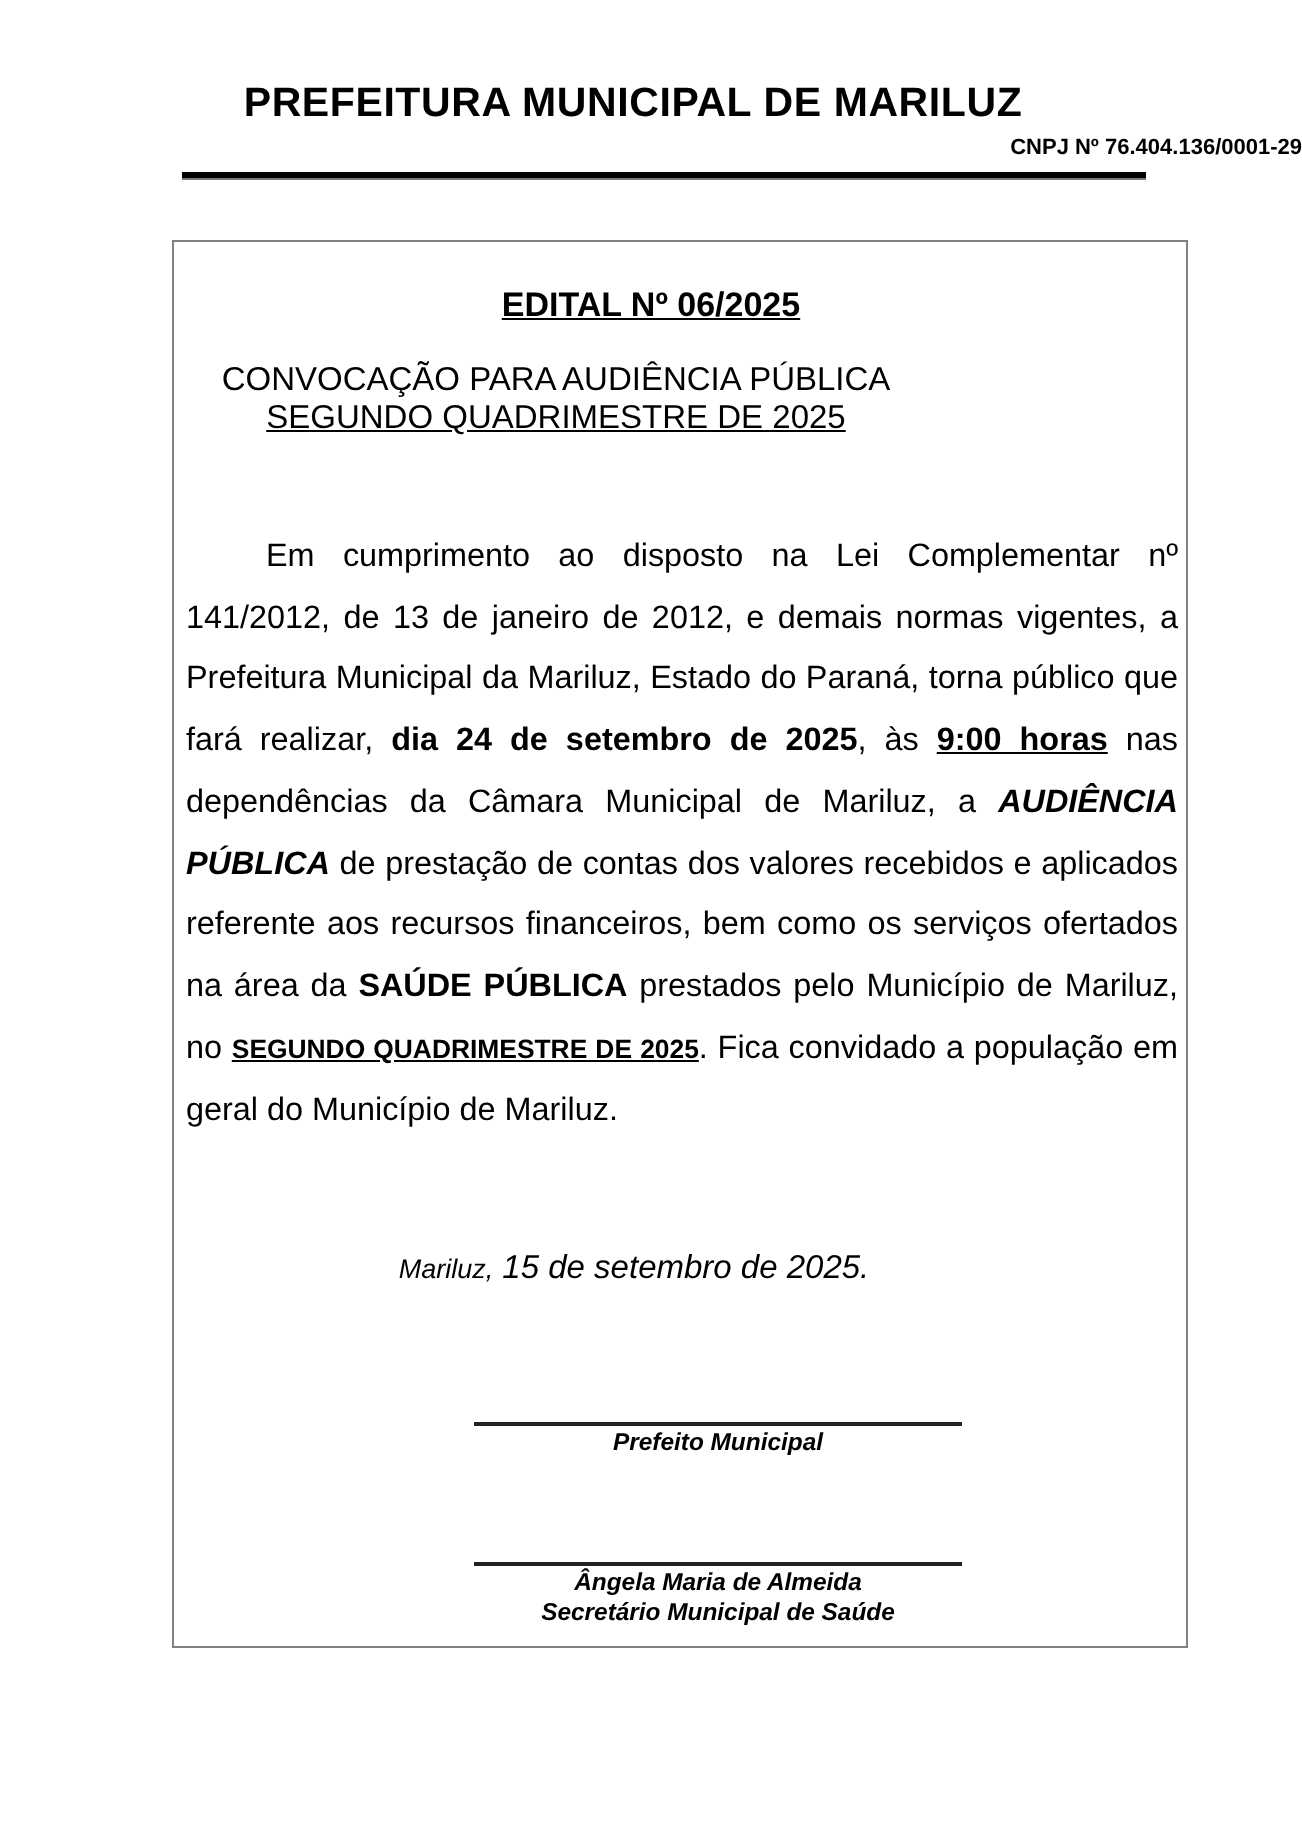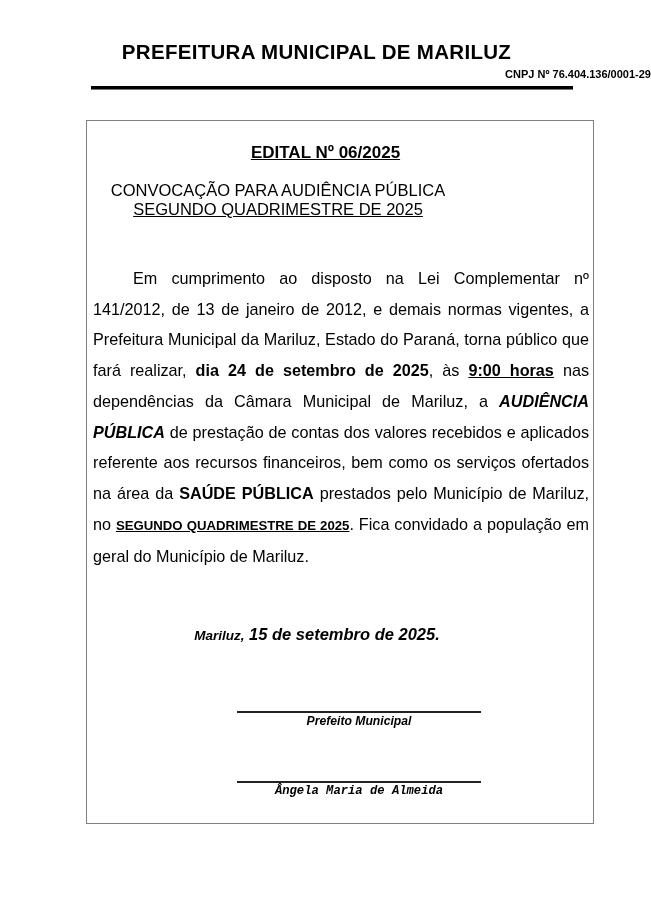--- a/index.html
+++ b/index.html
@@ -38,30 +38,30 @@
       position: absolute; left: 93px; width: 496px; top: 263px;
       font-size: 16.2px; line-height: 30.7px; text-align: justify;
       text-indent: 40px;
     }
     .body-text b { font-weight: bold; }
     .body-text .bu { font-weight: bold; text-decoration: underline; }
     .body-text .bi { font-weight: bold; font-style: italic; }
     .body-text .small-bu { font-weight: bold; text-decoration: underline; font-size: 13.2px; }
     .date-line {
       position: absolute; left: 0; width: 634px; top: 624px; text-align: center;
-      font-weight: bold; font-style: italic; font-size: 16.5px; line-height: 20px;
+      font-weight: normal; font-style: italic; font-size: 16.5px; line-height: 20px;
     }
     .date-line .city { font-size: 13.5px; }
     .sig {
       position: absolute; left: 237px; width: 244px; text-align: center;
       font-weight: bold; font-style: italic; font-size: 12.2px; line-height: 15px;
     }
     .sig .line { height: 1.5px; background: #222; margin-bottom: 1px; }
     .sig1 { top: 711px; }
-    .sig2 { top: 781px; font-family: Liberation Mono, monospace; }
+    .sig2 { top: 781px; }
   </style>
 </head>
 <body>
 
 <div class="hdr-title">PREFEITURA MUNICIPAL DE MARILUZ</div>
 <div class="hdr-cnpj">CNPJ Nº 76.404.136/0001-29</div>
 <div class="hdr-rule"></div>
 
 <div class="box"></div>
 
@@ -77,13 +77,14 @@
 <div class="date-line"><span class="city">Mariluz,</span><span> 15 de setembro de 2025.</span></div>
 
 <div class="sig sig1">
   <div class="line"></div>
   <div>Prefeito Municipal</div>
 </div>
 
 <div class="sig sig2">
   <div class="line"></div>
   <div>Ângela Maria de Almeida</div>
+  <div>Secretário Municipal de Saúde</div>
 </div>
 
 </body></html>

